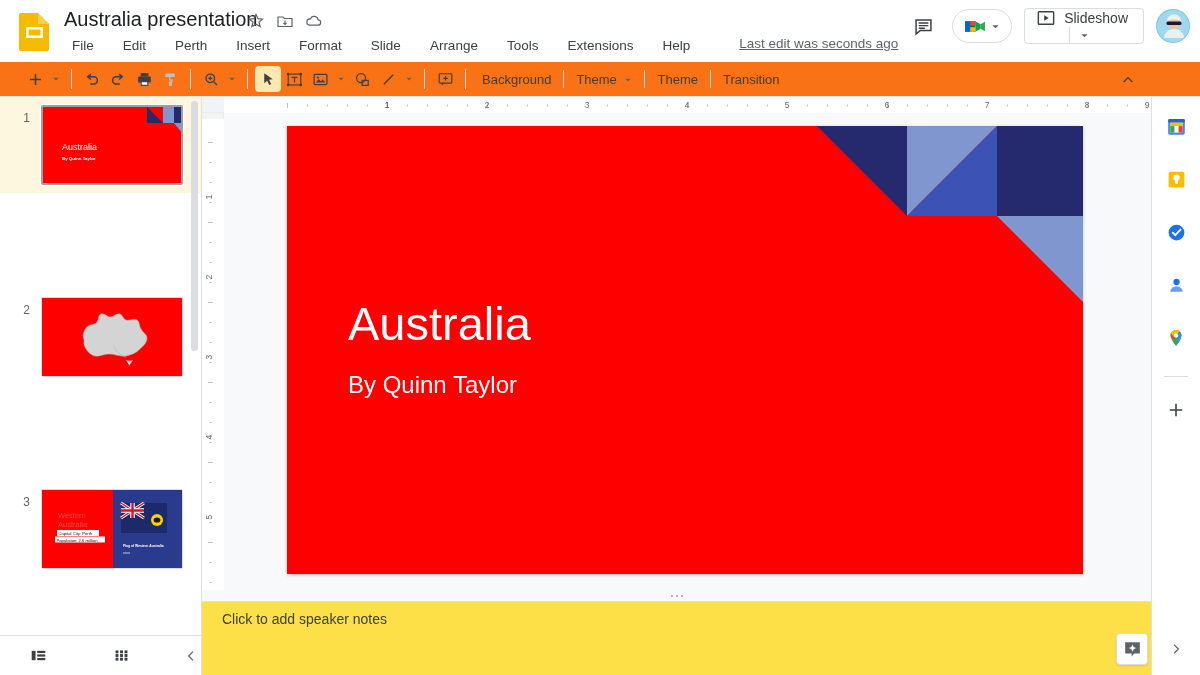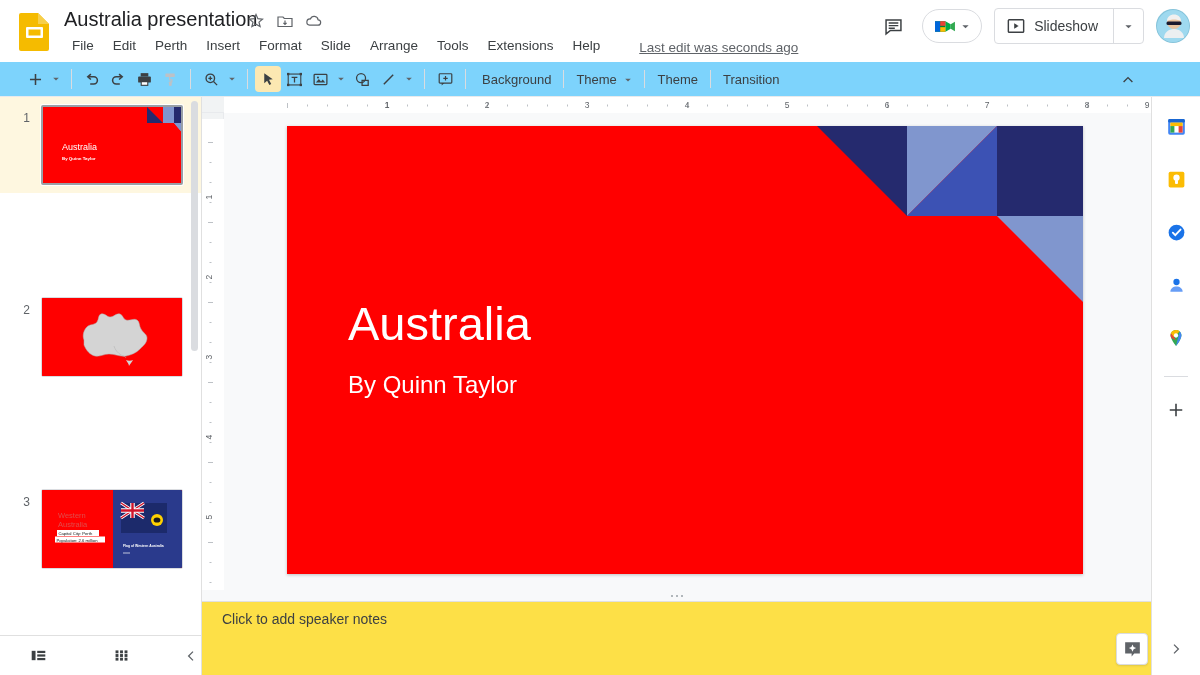--- a/index.html
+++ b/index.html
@@ -15,21 +15,21 @@
   .header { position: absolute; top: 0; left: 0; width: 1200px; height: 62px; background: #fff; }
   .app-logo { position: absolute; left: 18px; top: 11px; width: 34px; height: 40px; }
   .doc-title {
     position: absolute; left: 64px; top: 8px;
     font-size: 20px; color: #202124; letter-spacing: 0;
     white-space: nowrap;
   }
   .title-icons { position: absolute; left: 247px; top: 12px; display: flex; gap: 11px; align-items: center; }
   .title-icons .ti { width: 18px; height: 18px; color: #5f6368; display: block; cursor: pointer; }
 
-  .menubar { position: absolute; left: 64px; top: 36px; display: flex; align-items: flex-end; gap: 3px; }
+  .menubar { position: absolute; left: 64px; top: 36px; display: flex; align-items: flex-start; gap: 13px; }
   .menu-item {
     font-size: 13.5px; color: #3c4043; padding: 2px 8px;
     border-radius: 4px; cursor: pointer; white-space: nowrap;
   }
   .last-edit {
     font-size: 13.5px; color: #5f6368; margin-left: 28px;
     text-decoration: underline; cursor: pointer; white-space: nowrap;
   }
 
   .header-right { position: absolute; right: 10px; top: 8px; display: flex; align-items: center; gap: 12px; }
@@ -39,21 +39,21 @@
   }
 
   .meet-pill {
     display: flex; align-items: center; gap: 4px;
     height: 34px; padding: 0 11px 0 9px;
     border: 1px solid #dadce0; border-radius: 17px;
     background: #fff; cursor: pointer;
   }
 
   .slideshow-group { display: flex; align-items: center; height: 36px;
-    border: 1px solid #dadce0; border-radius: 4px; background: #fff; overflow: hidden; }
+    border: 1px solid #dadce0; border-radius: 4px; background: #fff; overflow: hidden; flex-direction: column; }
   .slideshow-btn {
     display: flex; align-items: center; gap: 9px;
     height: 100%; padding: 0 15px 0 12px; cursor: pointer;
     font-size: 14px; color: #3c4043;
   }
   .slideshow-caret {
     width: 30px; height: 100%; display: flex; align-items: center; justify-content: center;
     border-left: 1px solid #dadce0; cursor: pointer;
   }
 
@@ -66,21 +66,21 @@
 
   .avatar {
     width: 34px; height: 34px; border-radius: 50%;
     background: #8ed0e8; cursor: pointer; position: relative; overflow: hidden;
     border: 1px solid rgba(0,0,0,.06);
   }
 
   
   .toolbar {
     position: absolute; top: 62px; left: 0; width: 1200px; height: 35px;
-    background: #7dd3fc; display: flex; align-items: center; padding-left: 22px;
+    background: #f97316; display: flex; align-items: center; padding-left: 22px;
     border-bottom: 1px solid #e8eaed;
   }
   .tb-btn {
     height: 26px; min-width: 26px; border-radius: 4px;
     display: flex; align-items: center; justify-content: center;
     cursor: pointer; color: #3c4043; padding: 0 3px;
   }
   .tb-btn.active { background: #fce8b2; }
   .tb-caret { width: 16px; display: flex; align-items: center; justify-content: center; cursor: pointer; }
   .tb-sep { width: 1px; height: 20px; background: #dadce0; margin: 0 7px; }

